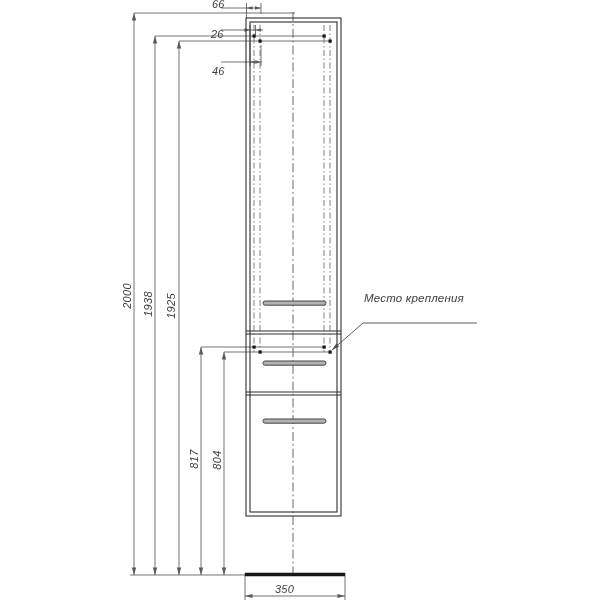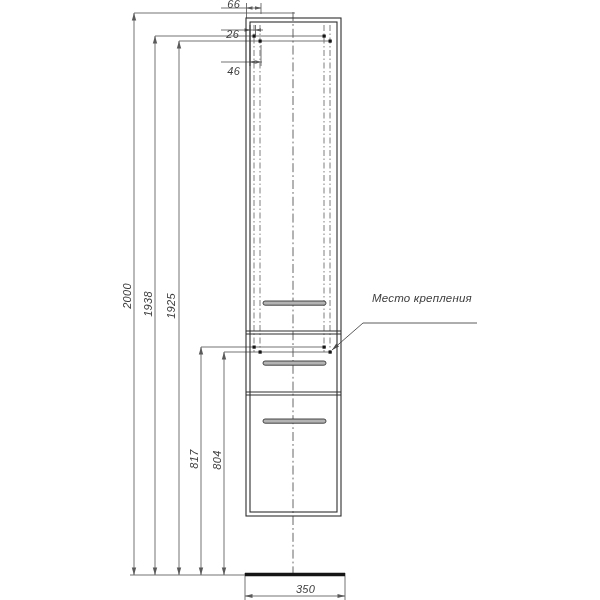--- a/index.html
+++ b/index.html
@@ -5,30 +5,30 @@
   html,body{margin:0;padding:0;background:#fff;}
   #stage{
     position:relative;width:600px;height:600px;background:#fff;overflow:hidden;
     font-family:"Liberation Sans",sans-serif;
   }
   #drawing{position:absolute;left:0;top:0;}
   .lbl{
     position:absolute;font-style:italic;font-size:11px;color:#3d3d3d;
     letter-spacing:.2px;white-space:nowrap;line-height:11px;
   }
-  .lbl.h{text-align:right;}
+  .lbl.h{text-align:left;}
   .vlbl{
     position:absolute;font-style:italic;font-size:11px;color:#3d3d3d;
     letter-spacing:.3px;white-space:nowrap;line-height:11px;
     transform:translate(-50%,-50%) rotate(-90deg);
   }
   #annotation{
     position:absolute;left:364px;top:292px;
     font-style:italic;font-size:11.5px;line-height:13px;color:#3d3d3d;
-    letter-spacing:.2px;white-space:nowrap;margin-left:8px;
+    letter-spacing:.2px;white-space:nowrap;
   }
   .cab{stroke:#2e2e2e;stroke-width:1.1;fill:none;}
   .dim{stroke:#5a5a5a;stroke-width:.85;fill:none;}
   .dim-arrow{fill:#5a5a5a;stroke:none;}
   .hid{stroke:#6f6f6f;stroke-width:.9;fill:none;stroke-dasharray:6 2.5 1.5 2.5;}
   .cen{stroke:#555;stroke-width:.9;fill:none;stroke-dasharray:9 3 1.8 3;}
   .dot{fill:#161616;stroke:none;}
   .handle{fill:#b3b3b3;stroke:#333;stroke-width:.9;}
   .floor{stroke:#161616;stroke-width:3.4;}
   .leader{stroke:#4a4a4a;stroke-width:.9;fill:none;}

